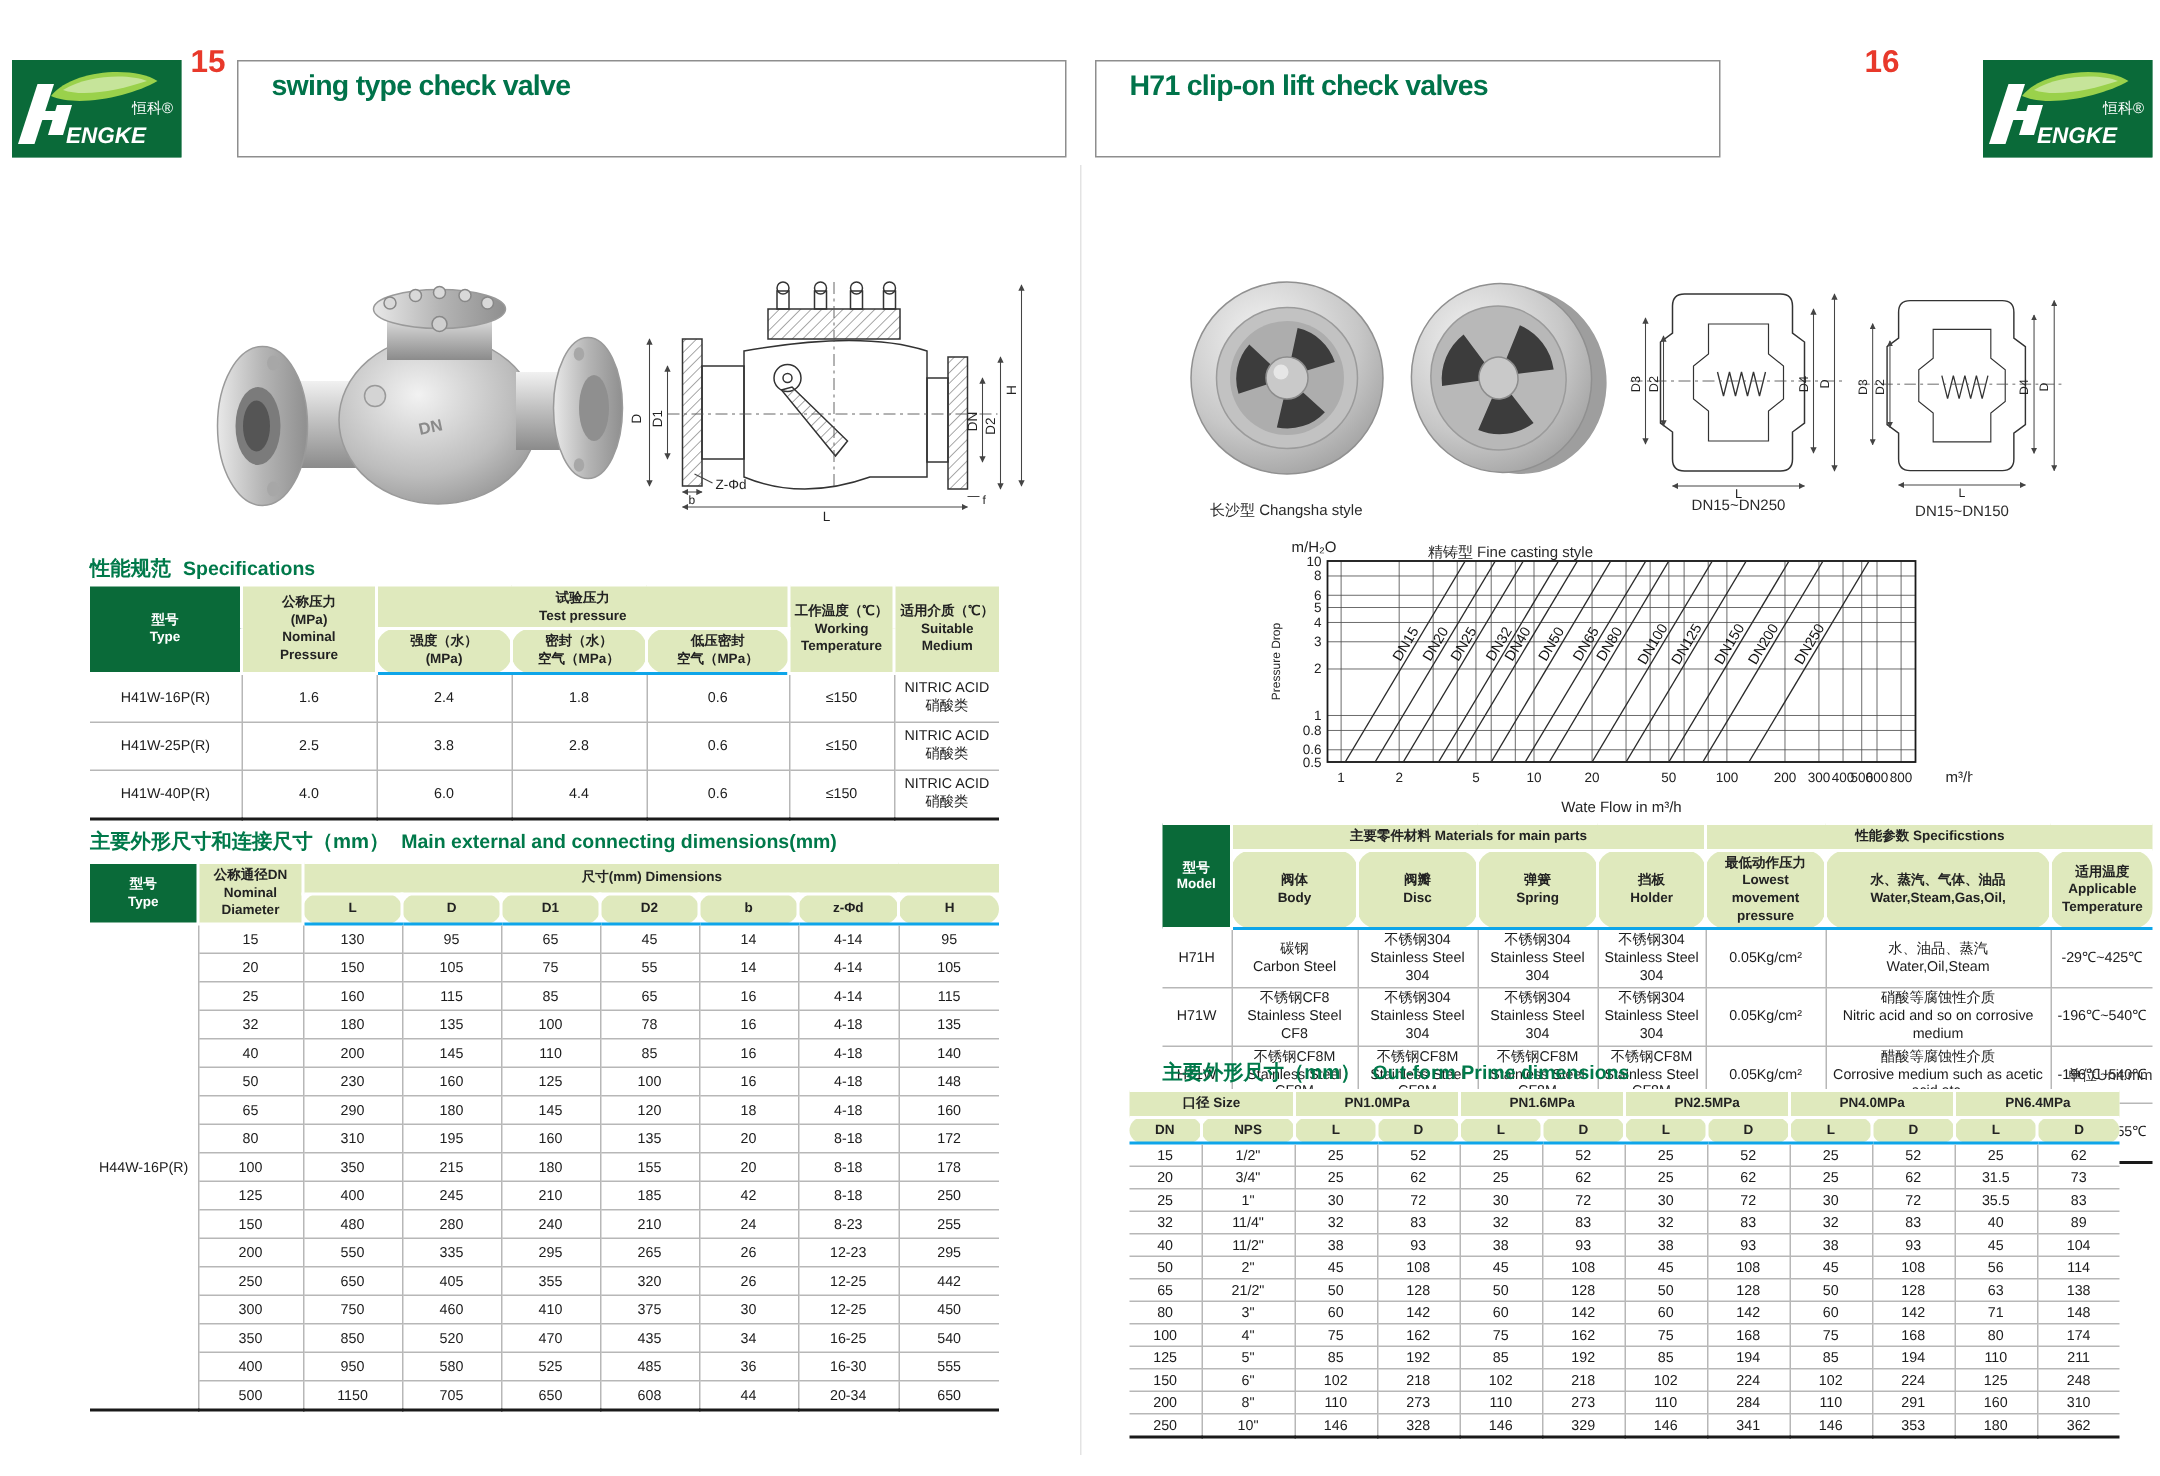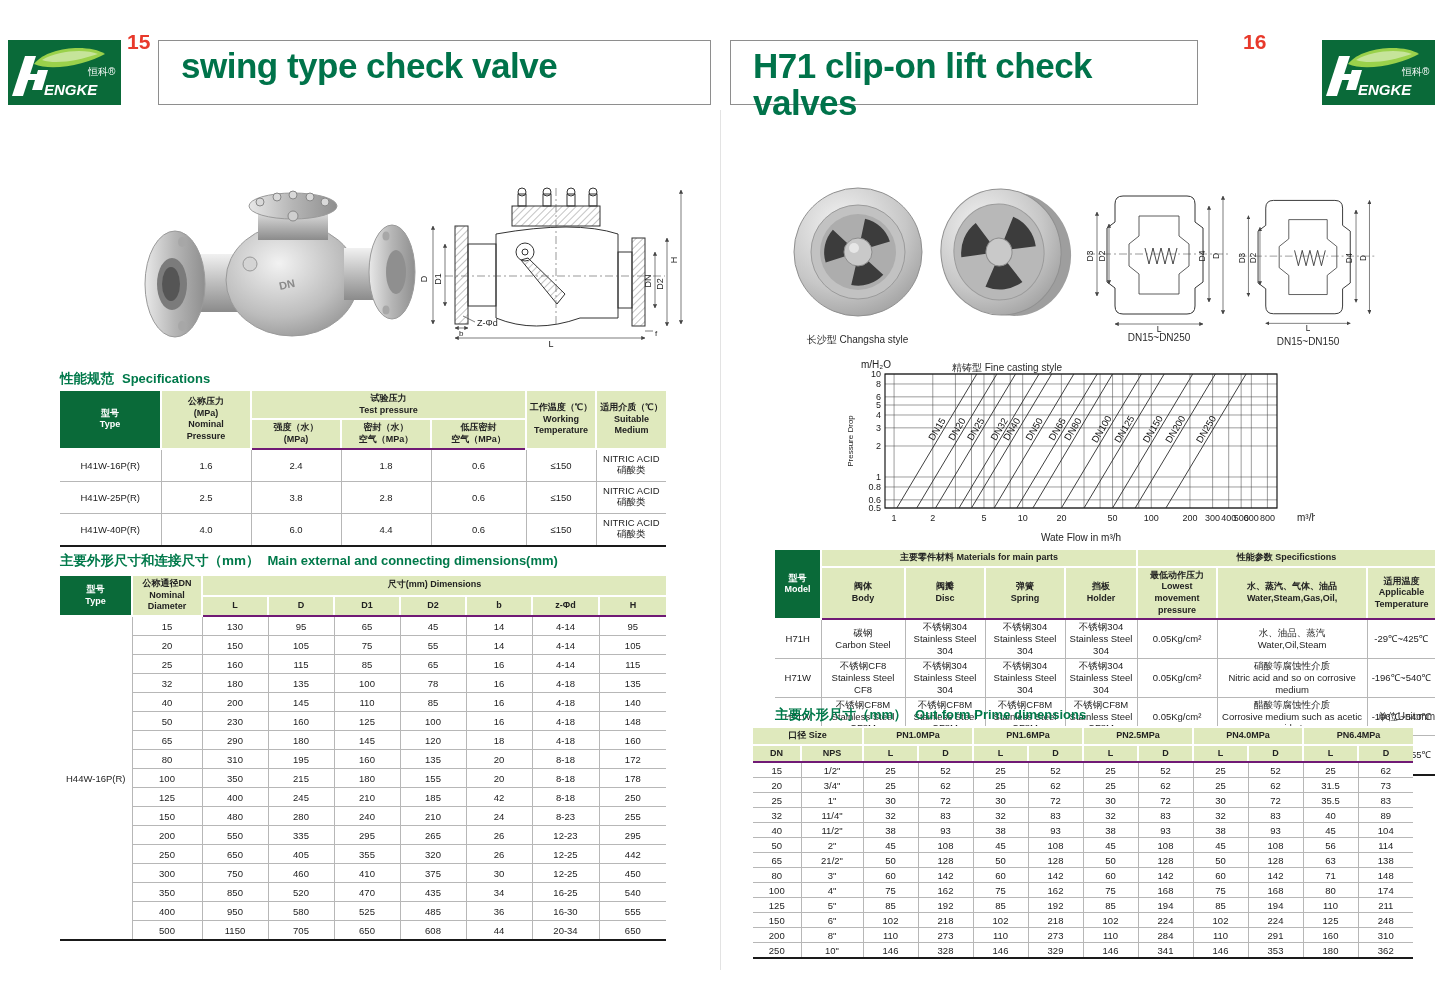--- a/index.html
+++ b/index.html
@@ -1,32 +1,32 @@
 <!DOCTYPE html>
 <html><head>
 <meta charset="utf-8">
 <style>
   html,body{margin:0;padding:0;}
   body{width:1440px;height:984px;background:#fff;font-family:"Liberation Sans",sans-serif;color:#222;position:relative;overflow:hidden;}
   .abs{position:absolute;}
   
   .logo-box{background:#0a6a39;width:113px;height:65px;}
   .title-box{border:1.5px solid #8e8e8e;background:#fff;height:65px;box-sizing:border-box;padding:7px 0 0 22px;}
-  .main-title{color:#00734a;font-size:35px;font-weight:bold;line-height:1.05;letter-spacing:-.5px;}
+  .main-title{color:#00734a;font-size:19px;font-weight:bold;line-height:1.05;letter-spacing:-.5px;}
   .sub-title{color:#5a5a5a;font-size:16px;margin-top:2px;}
   .page-num{color:#e8392b;font-size:21px;font-weight:bold;}
   
   .sec-title{color:#00794a;font-weight:bold;font-size:13.5px;white-space:nowrap;}
   .sec-title .en{margin-left:8px;font-size:13px;}
   .unit-note{font-size:10px;color:#333;}
   
   table.cat{border-collapse:collapse;table-layout:fixed;border-top:2px solid #1a1a1a;border-bottom:2px solid #1a1a1a;border-left:hidden;border-right:hidden;background:#fff;}
   table.cat th{background:#dfe9bd;color:#222;font-weight:bold;font-size:9px;line-height:1.3;padding:2px 1px;border:2px solid #fff;white-space:pre-line;vertical-align:middle;text-align:center;}
   table.cat th.dark{background:#0a6a39;color:#fff;}
-  table.cat tr.hdr-last th, table.cat tr.hdr-only th{border-bottom:2px solid #701a75;}
+  table.cat tr.hdr-last th, table.cat tr.hdr-only th{border-bottom:2px solid #0ea5e9;border-radius:13px;}
   table.cat td{font-size:9.5px;text-align:center;border:1px solid #b7b7b7;padding:1px 2px;white-space:pre-line;vertical-align:middle;color:#1c1c1c;}
   .spec-tbl td{height:29px;}
   .dims-tbl td{height:16px;}
   .mat-tbl td{height:26px;font-size:8.6px;line-height:1.25;}
   .out-tbl td{height:12px;font-size:9px;padding:0 2px;}
   .caption{font-size:10px;color:#2a2a2a;text-align:center;white-space:nowrap;}
   svg text{font-family:"Liberation Sans",sans-serif;}
   .gutter{width:1px;height:860px;background:#e3e3e3;}
 </style>
 </head>
@@ -41,21 +41,21 @@
     <path d="M26,24 C40,6 82,4 97,14 C80,24 44,32 26,24 Z" fill="#9ad14b"></path>
     <path d="M34,20 C50,10 78,9 90,14 C72,20 48,25 34,20 Z" fill="#c6e49a"></path>
     <text x="36" y="55" font-size="15" font-weight="bold" font-style="italic" fill="#fff">ENGKE</text>
     <text x="80" y="35" font-size="10" fill="#fff">恒科®</text>
   </svg>
 </div>
 <div class="abs page-num" style="left:127px;top:30px;">15</div>
 <div class="abs title-box" style="left:158px;top:40px;width:553px;">
   <div class="main-title">swing type check valve</div>
 </div>
-<div class="abs title-box" style="left:730px;top:40px;width:468px;">
+<div class="abs title-box" style="left:730px;top:40px;width:417px;">
   <div class="main-title">H71 clip-on lift check valves</div>
 </div>
 <div class="abs page-num" style="left:1243px;top:30px;">16</div>
 <div class="abs logo-box" style="left:1322px;top:40px;">
   <svg width="113" height="65" viewBox="0 0 113 65">
     <rect width="113" height="65" fill="#0a6a39"></rect>
     <polygon points="17,16 28,16 15,56 4,56" fill="#fff"></polygon>
     <polygon points="30,30 40,30 34,50 24,50" fill="#fff"></polygon>
     <polygon points="13,34 36,34 34,40 11,40" fill="#fff"></polygon>
     <path d="M26,24 C40,6 82,4 97,14 C80,24 44,32 26,24 Z" fill="#9ad14b"></path>

